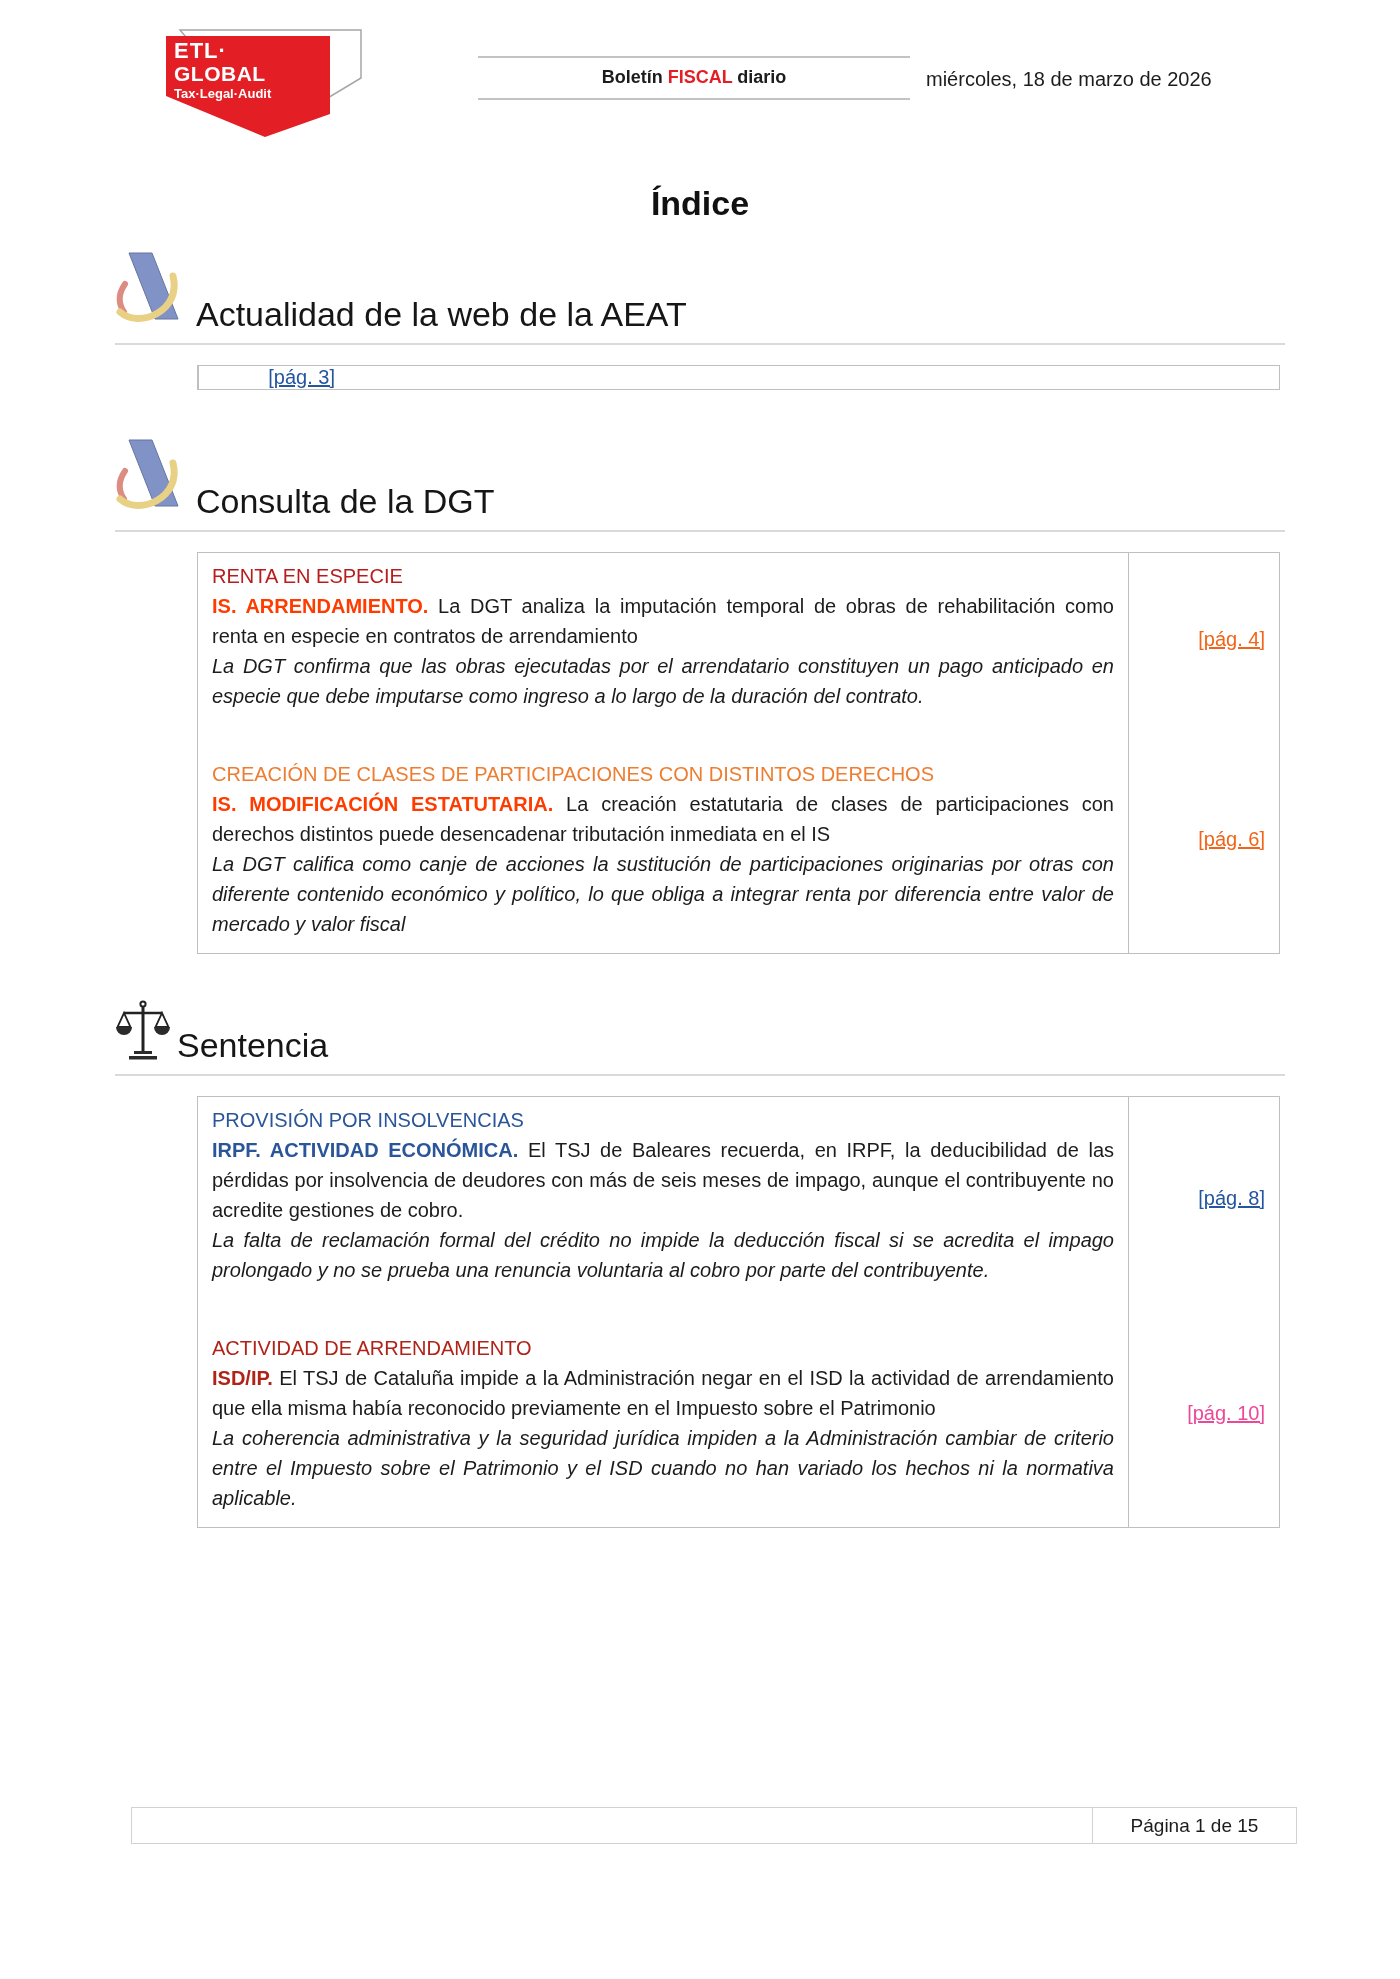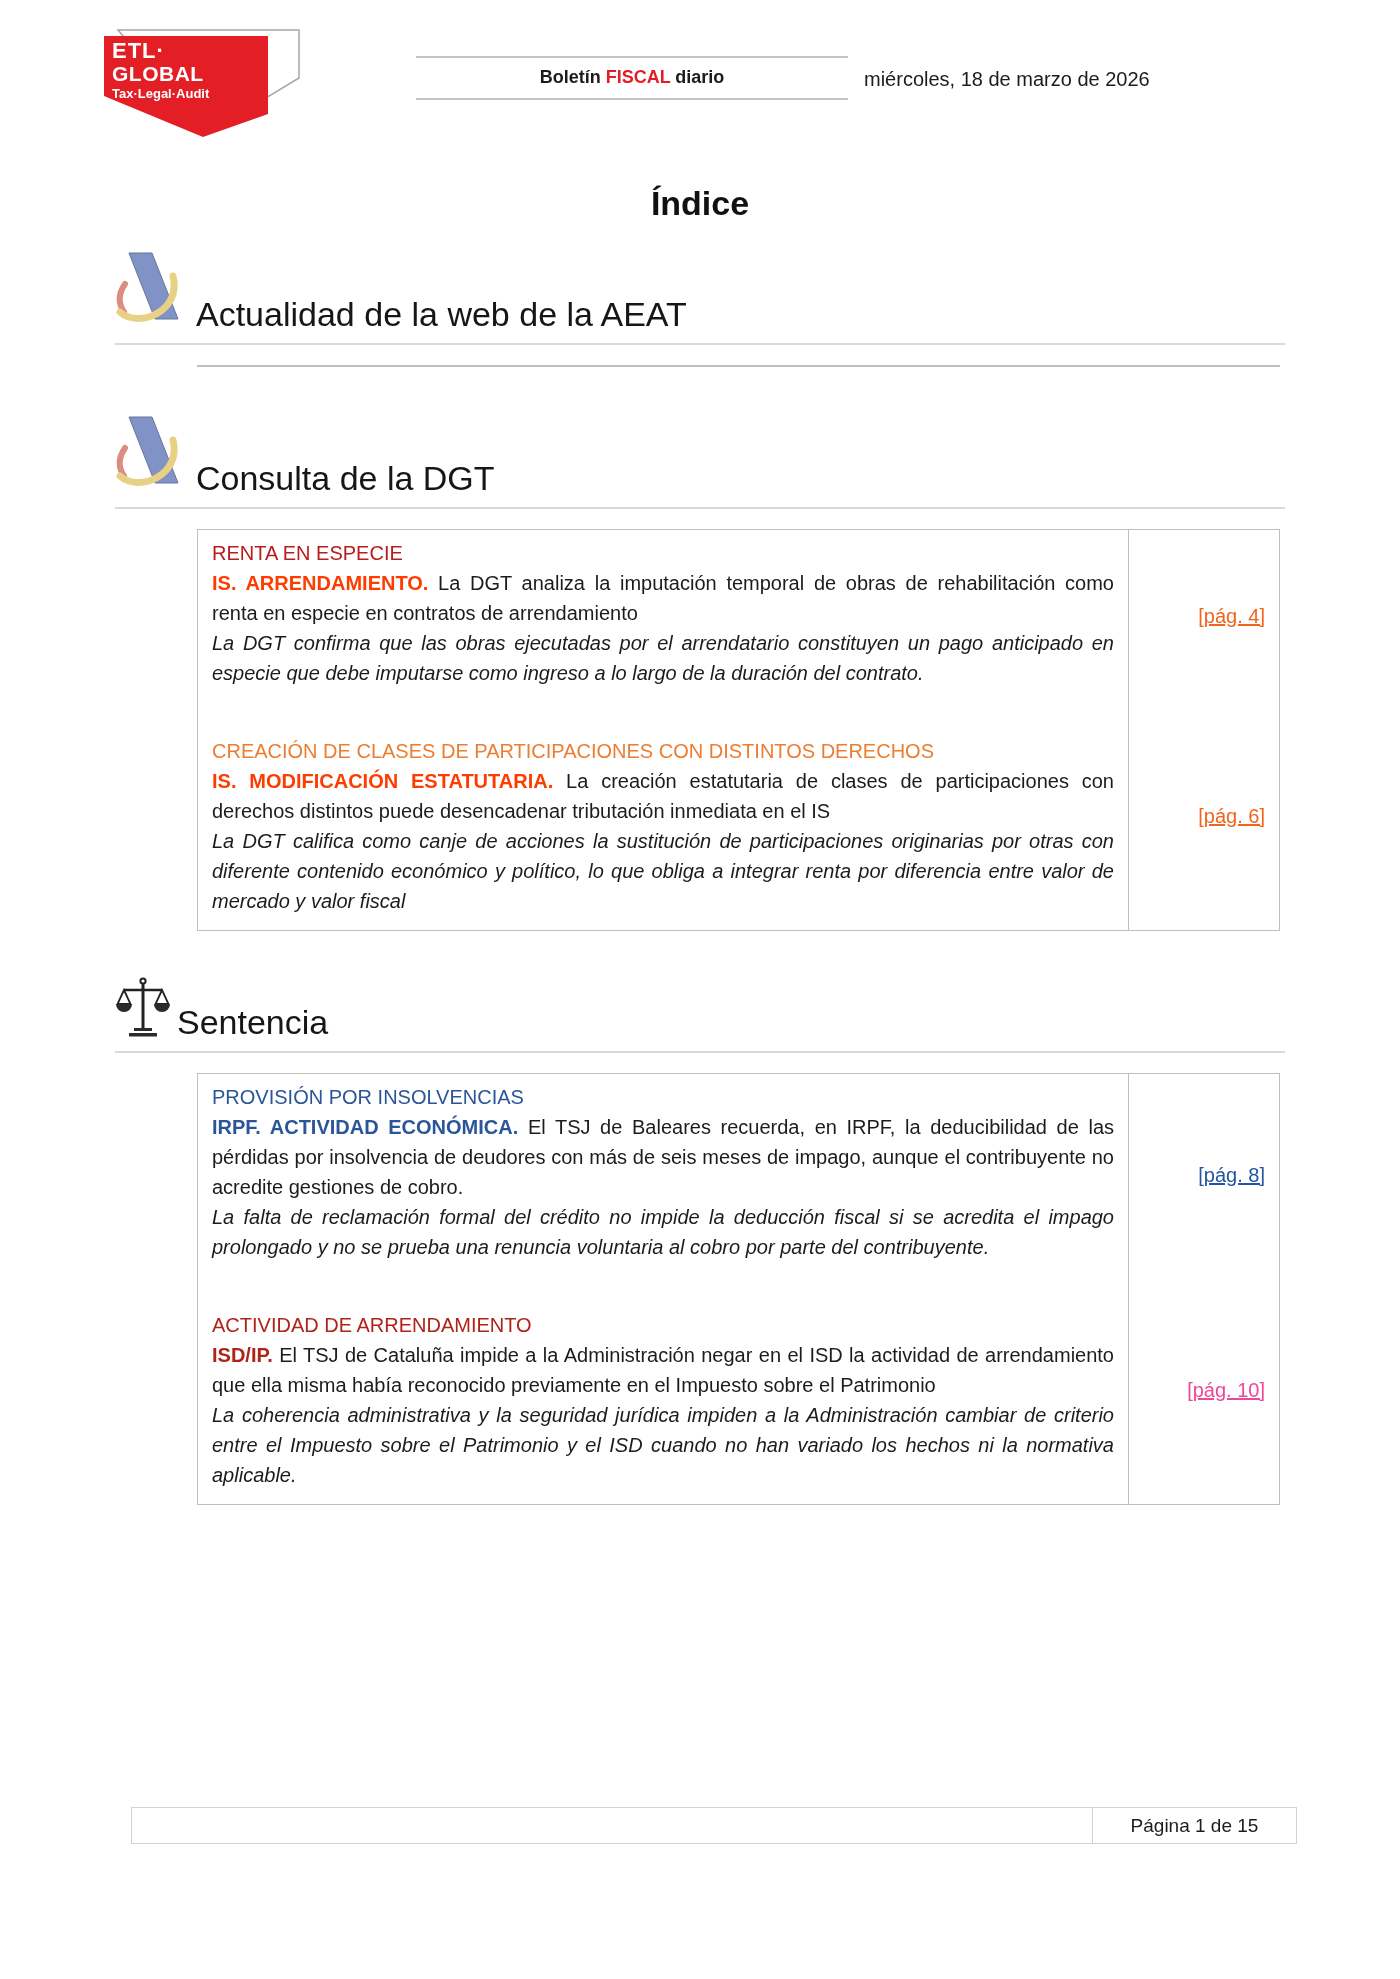--- a/index.html
+++ b/index.html
@@ -1,21 +1,21 @@
 <!DOCTYPE html>
 <html lang="es"><head>
 <meta charset="utf-8">
 <style>
   html,body{margin:0;padding:0;}
   body{
     width:1400px;height:1979px;position:relative;background:#ffffff;
     font-family:"Liberation Sans", sans-serif;color:#1c1c1c;overflow:hidden;
   }
   
-  .header{display:flex;align-items:flex-start;padding:16px 0 0 56px;}
+  .header{display:flex;align-items:flex-start;padding:16px 0 0 118px;}
   .logo-wrap{position:relative;width:256px;height:124px;flex:none;}
   .logo-wrap svg{position:absolute;inset:0;}
   .logo-text{position:absolute;left:56px;top:24px;color:#fff;line-height:1.04;}
   .logo-l1{font-size:22px;font-weight:bold;letter-spacing:1px;}
   .logo-l2{font-size:21px;font-weight:bold;letter-spacing:.5px;}
   .logo-l3{font-size:13px;font-weight:bold;margin-top:2px;}
   .masthead{margin-left:104px;margin-top:40px;width:432px;flex:none;
     border-top:2px solid #c3c3c3;border-bottom:2px solid #c3c3c3;
     text-align:center;padding:9px 0 10px 0;font-size:18px;font-weight:600;}
   .masthead .accent{color:#e31e24;}
@@ -79,20 +79,23 @@
           <path d="M10,35 C3,45 3,54 9,63" stroke="#dc8c80" stroke-width="6" fill="none" stroke-linecap="round"></path>
           <path d="M5,63 C24,80 67,62 58,27" stroke="#e8d184" stroke-width="7" fill="none" stroke-linecap="round"></path>
         </svg>
       </span>
 
       <span class="section-title">Actualidad de la web de la AEAT</span>
     </div>
     <hr class="section-rule">
     <div class="box">
   <div class="item-row">
+    <div class="item-ref">
+      <span class="page-ref" style="color: rgb(36, 86, 160);">[pág. 3]</span>
+    </div>
   </div>
 </div>
   </div>
 
   <div class="section">
     <div class="section-head">
       <span class="section-icon">
         <svg viewBox="0 0 75 82" width="75" height="82">
           <polygon points="14,4 37,4 63,70 40,70" fill="#8193c6" stroke="#64759f" stroke-width="1"></polygon>
           <path d="M10,35 C3,45 3,54 9,63" stroke="#dc8c80" stroke-width="6" fill="none" stroke-linecap="round"></path>

